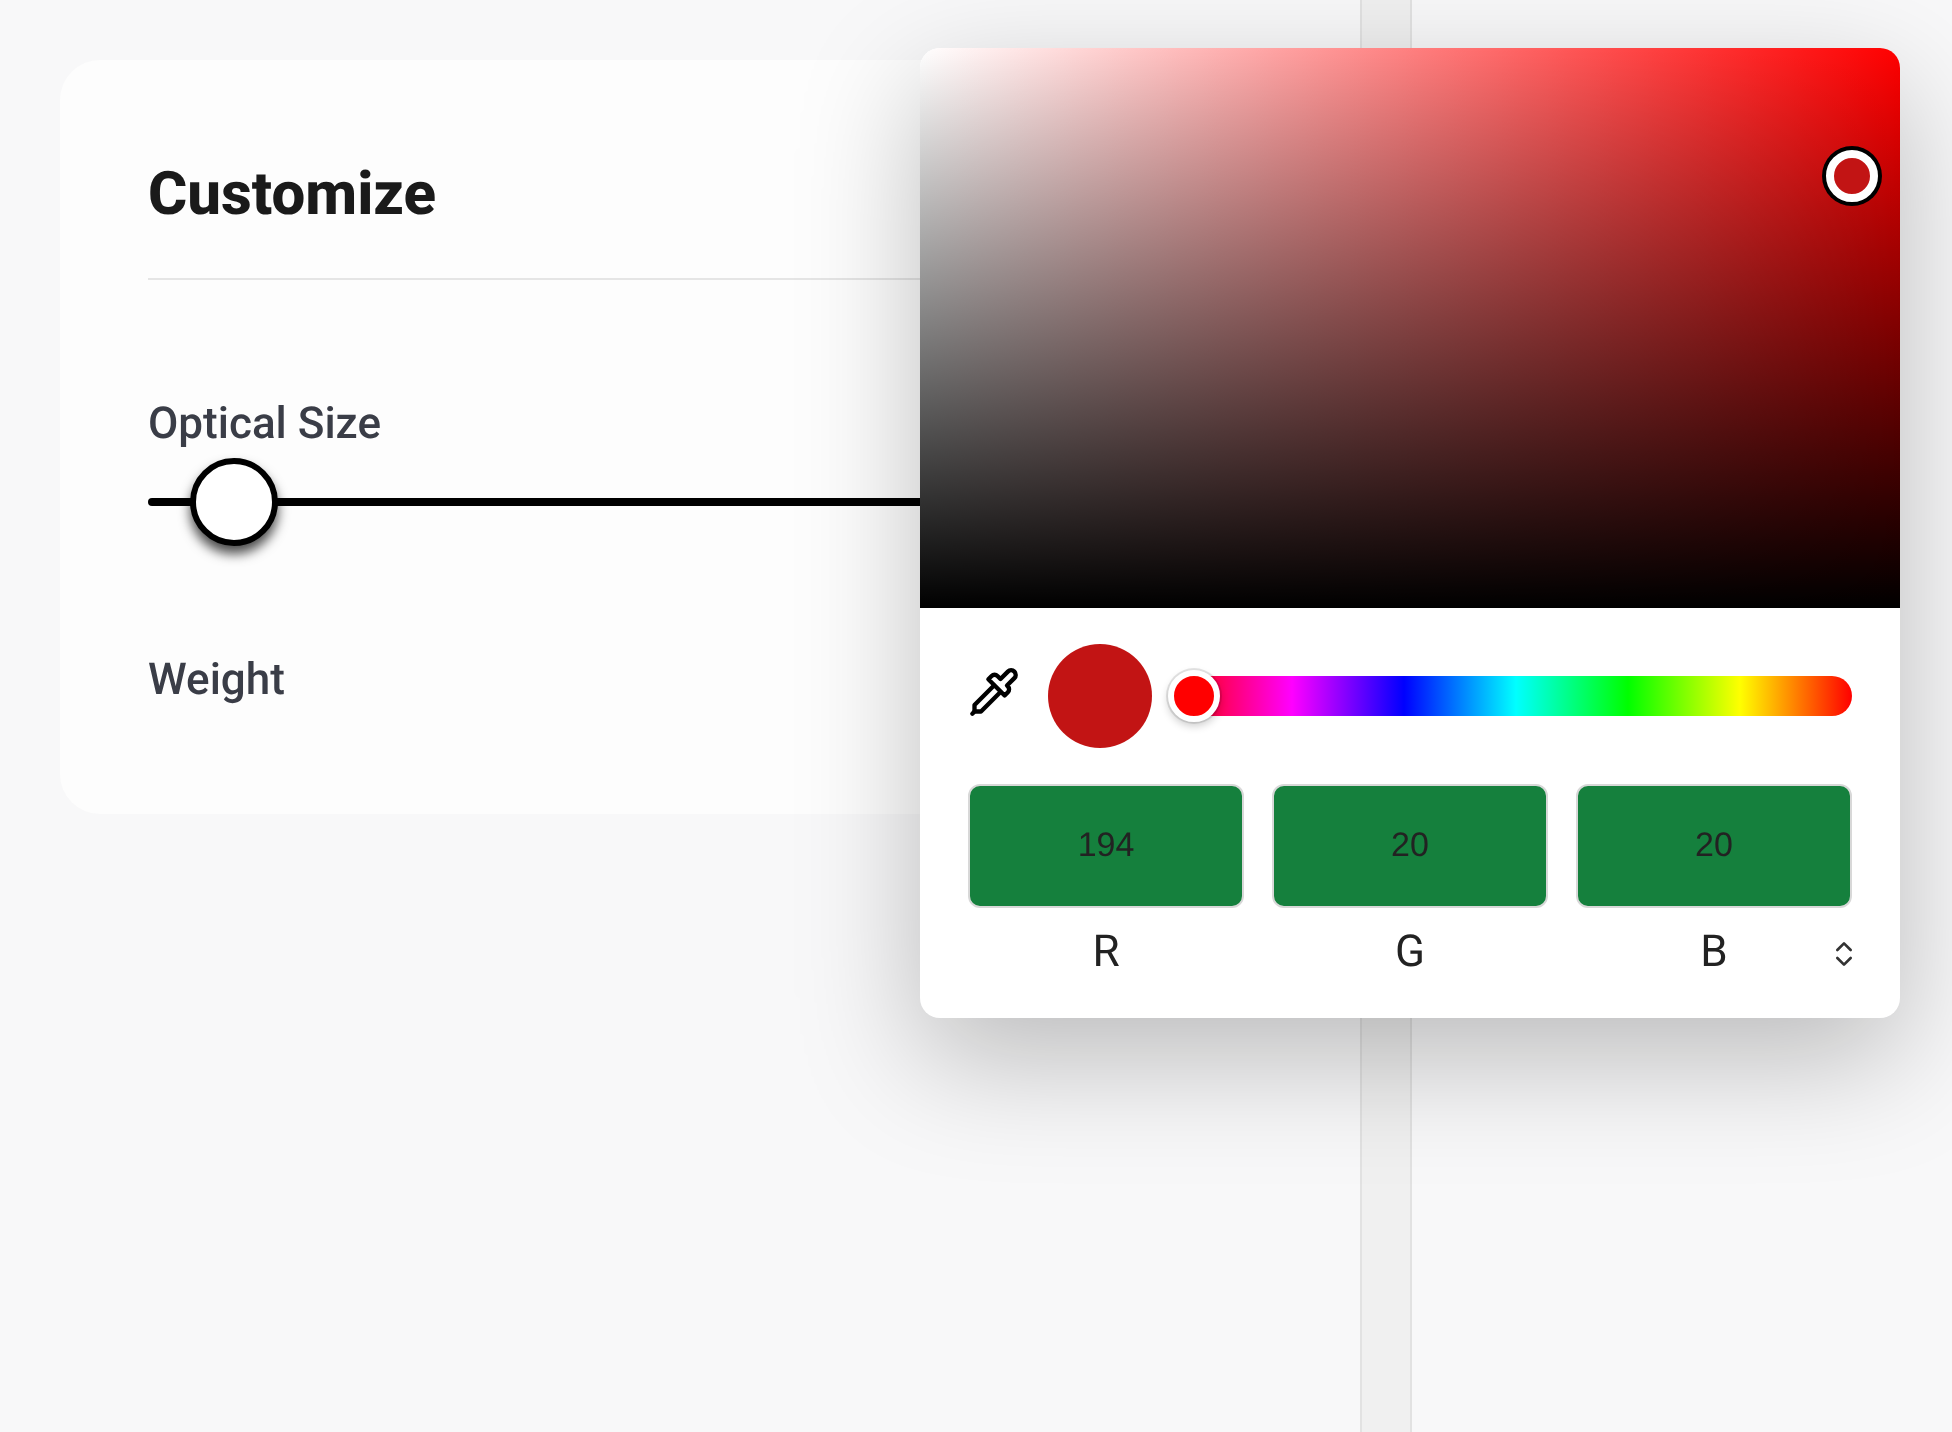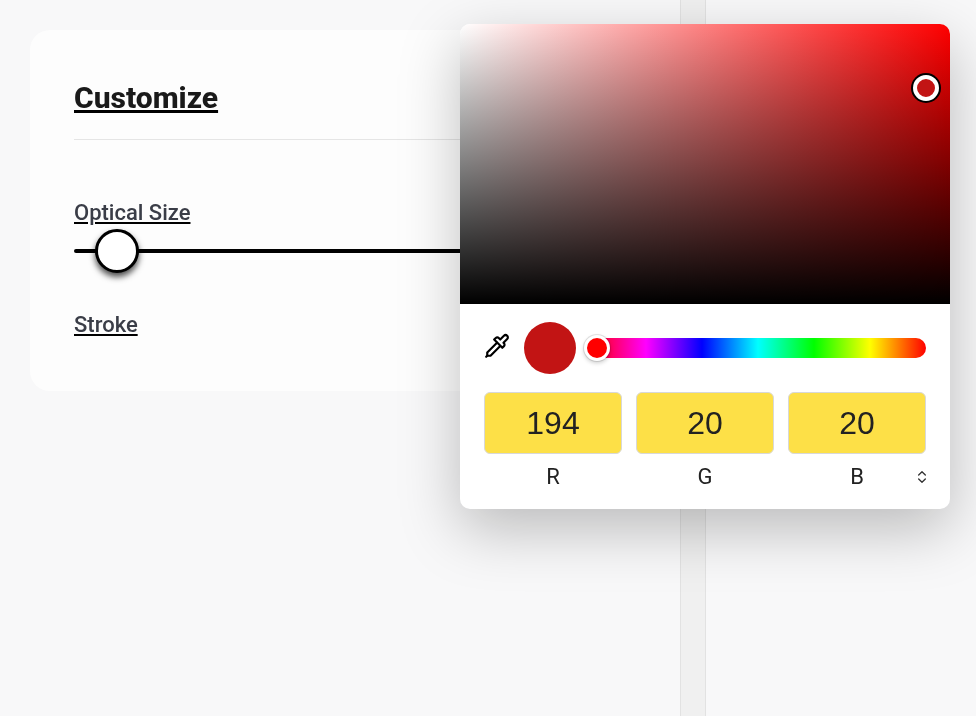--- a/index.html
+++ b/index.html
@@ -15,32 +15,31 @@
       overflow: hidden;
       position: relative;
     }
     .panel {
       background: #fdfdfd;
       border-radius: 20px;
       margin: 30px;
       padding: 50px 44px;
       width: 520px;
       position: relative;
-      text-decoration: underline;
     }
     .panel-header {
       font-size: 30px;
       font-weight: 800;
       color: #1a1a1a;
       border-bottom: 1px solid #e5e5e5;
       padding-bottom: 24px;
       margin-bottom: 60px;
     }
     .field {
-      margin-bottom: 54px;
+      margin-bottom: 70px;
     }
     .field-label {
       font-size: 22px;
       font-weight: 500;
       color: #3a3d47;
       margin-bottom: 24px;
     }
     .slider-track {
       position: relative;
       height: 4px;
@@ -162,24 +161,24 @@
       display: flex;
       flex-direction: column;
       align-items: center;
       gap: 10px;
     }
     .rgb-input {
       width: 100%;
       height: 62px;
       border: 1px solid #d8d8d8;
       border-radius: 6px;
-      font-size: 32px;
+      font-size: 17px;
       text-align: center;
       color: #222;
-      background: #fde047;
+      background: #15803d;
     }
     .rgb-label {
       font-size: 22px;
       color: #222;
       padding-bottom: 20px;
     }
     .mode-toggle {
       position: absolute;
       right: 20px;
       bottom: 20px;
@@ -197,21 +196,21 @@
 
   <div class="field">
     <div class="field-label">Optical Size</div>
     <div class="slider-track">
       <div class="slider-thumb" id="opt-thumb" style="left: 10%;"></div>
     </div>
   </div>
 
 
   <div class="color-row">
-    <div class="color-label">Stroke</div>
+    <div class="color-label">Weight</div>
     <span class="eyedropper-small">
       <svg width="30" height="30" viewBox="0 0 24 24" fill="none" stroke="#000" stroke-width="2" stroke-linecap="round" stroke-linejoin="round">
         <path d="m2 22 1-1h3l9-9"></path>
           <path d="M3 21v-3l9-9"></path>
           <path d="m15 6 3.4-3.4a2.1 2.1 0 1 1 3 3L18 9l.4.4a1.9 1.9 0 0 1 0 2.7l-1.5 1.5-7.5-7.5 1.5-1.5a1.9 1.9 0 0 1 2.7 0Z"></path>
       </svg>
     </span>
   </div>
 </div>
 

